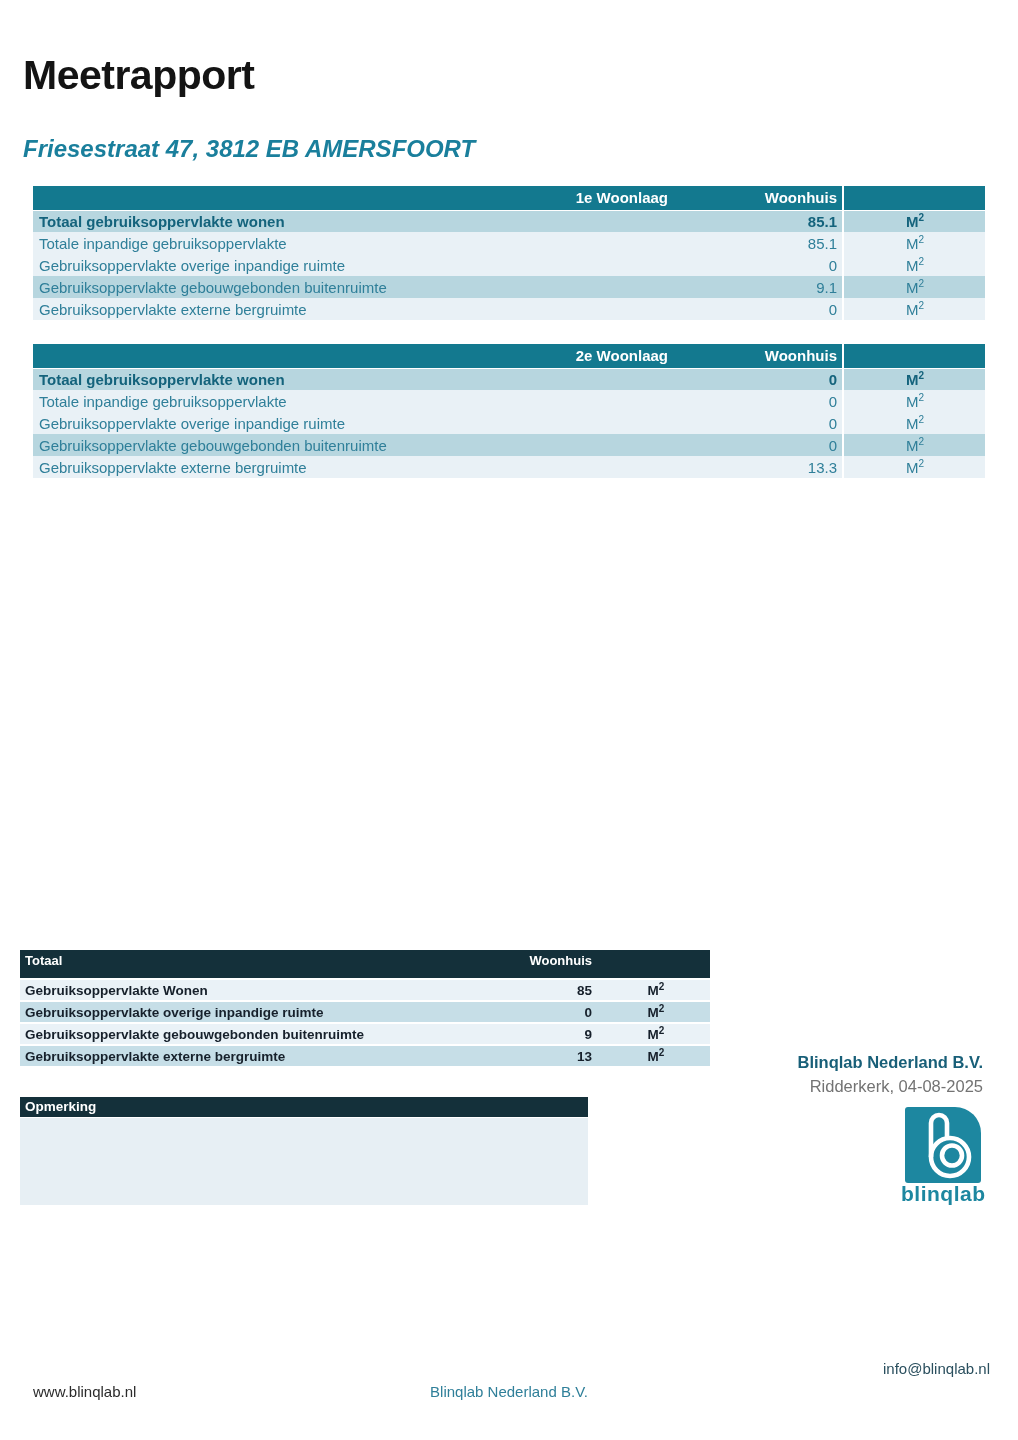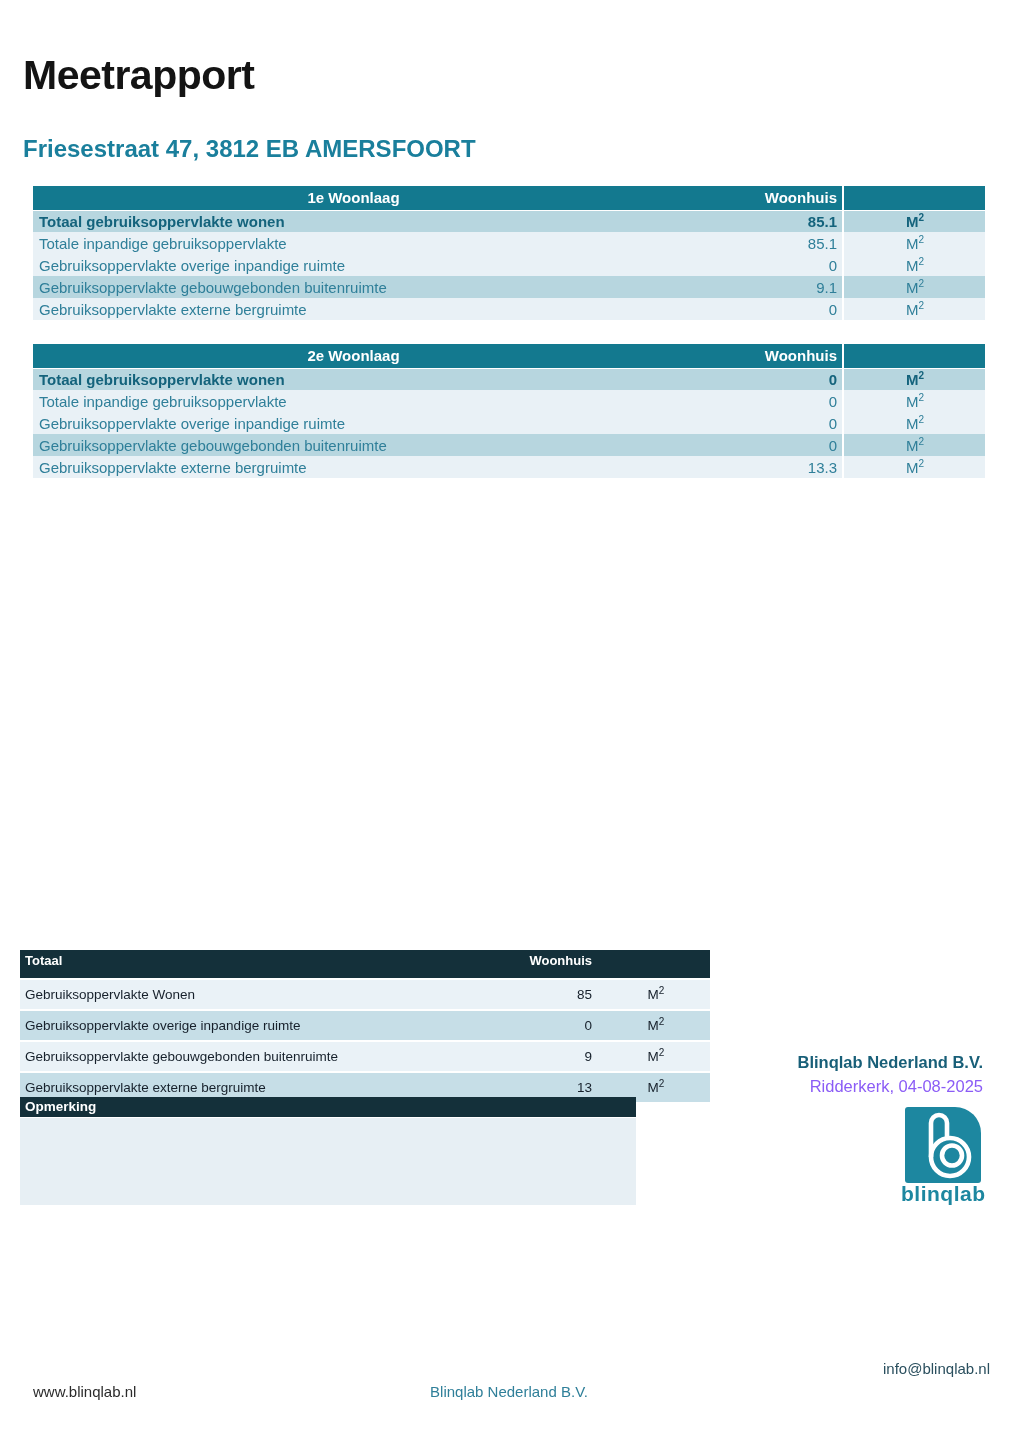--- a/index.html
+++ b/index.html
@@ -10,36 +10,36 @@
     font-family:"Liberation Sans", sans-serif;
   }
 
   
   .doc-title {
     position:absolute; left:23px; top:52px;
     font-size:41px; font-weight:700; color:#141414; letter-spacing:-0.5px;
   }
   .doc-subtitle {
     position:absolute; left:23px; top:135px;
-    font-size:24px; font-weight:700; color:#1A7F9C;
+    font-size:24px; font-weight:700; color:#1A7F9C;font-style:italic;
   }
 
   
   .floor-table {
     position:absolute; left:33px; width:952px;
     border-collapse:collapse; table-layout:fixed; font-size:15px;
   }
   .floor-table.t1 { top:186px; }
   .floor-table.t2 { top:344px; }
   .floor-table col.c-label { width:640px; }
   .floor-table col.c-value { width:170px; }
   .floor-table col.c-unit  { width:142px; }
   .floor-table th {
     background:#13798F; color:#ffffff; font-weight:700; height:24px;
-    padding:0 5px 0 6px; text-align:center; border-bottom:1.5px solid #ffffff;
+    padding:0 5px 0 6px; text-align:right; border-bottom:1.5px solid #ffffff;
     font-size:15px;
   }
   .floor-table th.value { text-align:right; }
   .floor-table th.unit  { border-left:2px solid #ffffff; }
   .floor-table td { height:22px; padding:0 5px 0 6px; vertical-align:middle; }
   .floor-table td.value { text-align:right; }
   .floor-table td.unit  { text-align:center; border-left:2px solid #ffffff; }
   .band-m { background:#B7D6DF;margin-top:40px; }
   .band-l { background:#E9F1F6; }
   tr.row-normal td { color:#2F7F99; }
@@ -54,40 +54,40 @@
   .totals-table col.c-label { width:470px; }
   .totals-table col.c-value { width:112px; }
   .totals-table col.c-unit  { width:108px; }
   .totals-table th {
     background:#14303A; color:#ffffff; font-weight:700; height:29px;
     padding:0 10px 8px 5px; text-align:left; border-bottom:2px solid #ffffff;
     font-size:13px;
   }
   .totals-table th.value { text-align:right; }
   .totals-table td {
-    height:31px; padding:0 10px 0 5px; vertical-align:middle;
-    color:#16202B; font-weight:400; border-bottom:2px solid #ffffff;
+    height:22px; padding:0 10px 0 5px; vertical-align:middle;
+    color:#16202B; font-weight:700; border-bottom:2px solid #ffffff;
   }
   .totals-table td.value { text-align:right; }
   .totals-table td.unit  { text-align:center; padding:0; }
   .tband-l { background:#EAF2F7; }
   .tband-m { background:#C6DEE7; }
 
   
-  .remarks { position:absolute; left:20px; top:1097px; width:616px; }
+  .remarks { position:absolute; left:20px; top:1097px; width:568px; }
   .remarks-header {
     height:20px; line-height:20px; background:#14303A; color:#ffffff;
     font-weight:700; font-size:13.5px; padding-left:5px;
   }
   .remarks-body { height:87px; background:#E7EFF4; margin-top:1px; }
 
   
   .signature { position:absolute; right:35px; top:1053px; text-align:right; }
   .signature .company { font-size:16.5px; font-weight:700; color:#185F78; }
-  .signature .place-date { font-size:16.5px; color:#8b5cf6; margin-top:5px; }
+  .signature .place-date { font-size:16.5px; color:#737373; margin-top:5px; }
 
   .logo-box {
     position:absolute; left:905px; top:1107px; width:76px; height:76px;
     background:#1D87A0; border-radius:3px 26px 3px 3px;
   }
   .logo-word {
     position:absolute; left:901px; top:1182px; width:84px; text-align:right;
     color:#1D87A0; font-size:21px; font-weight:700; letter-spacing:0.5px;
   }
 

